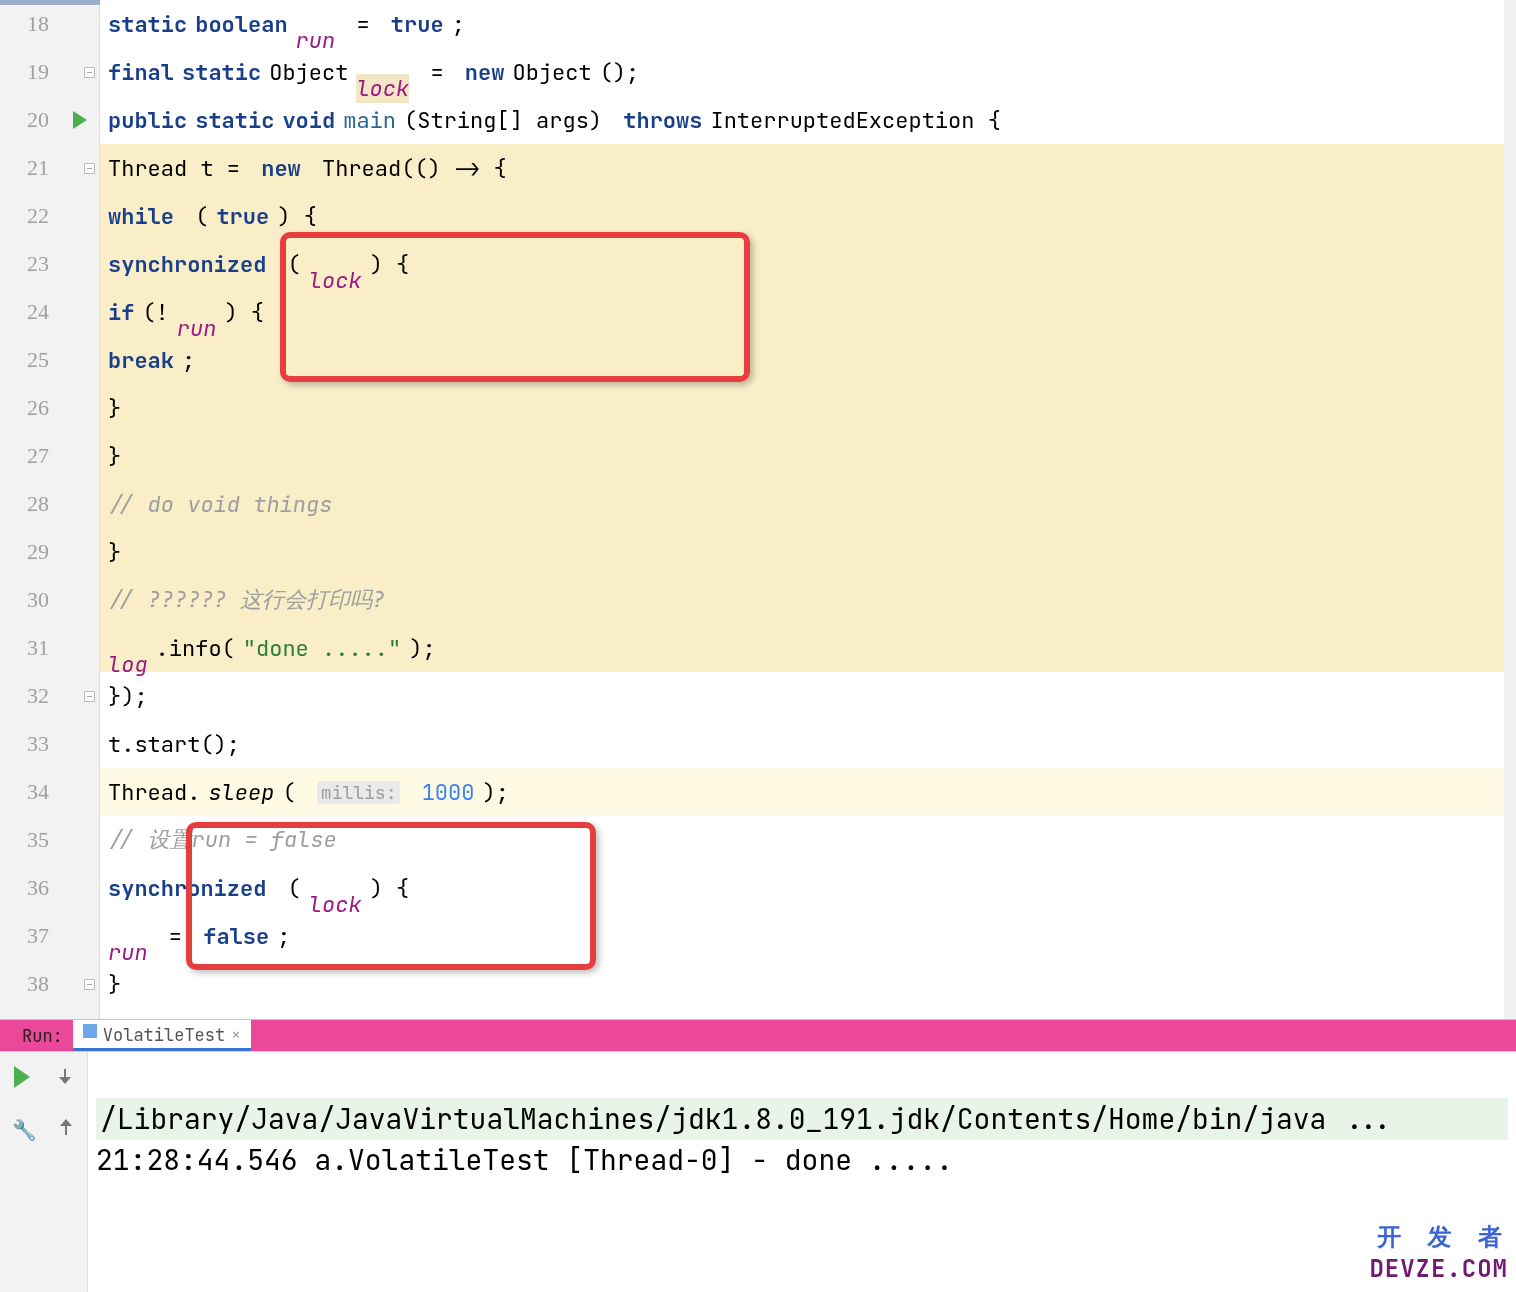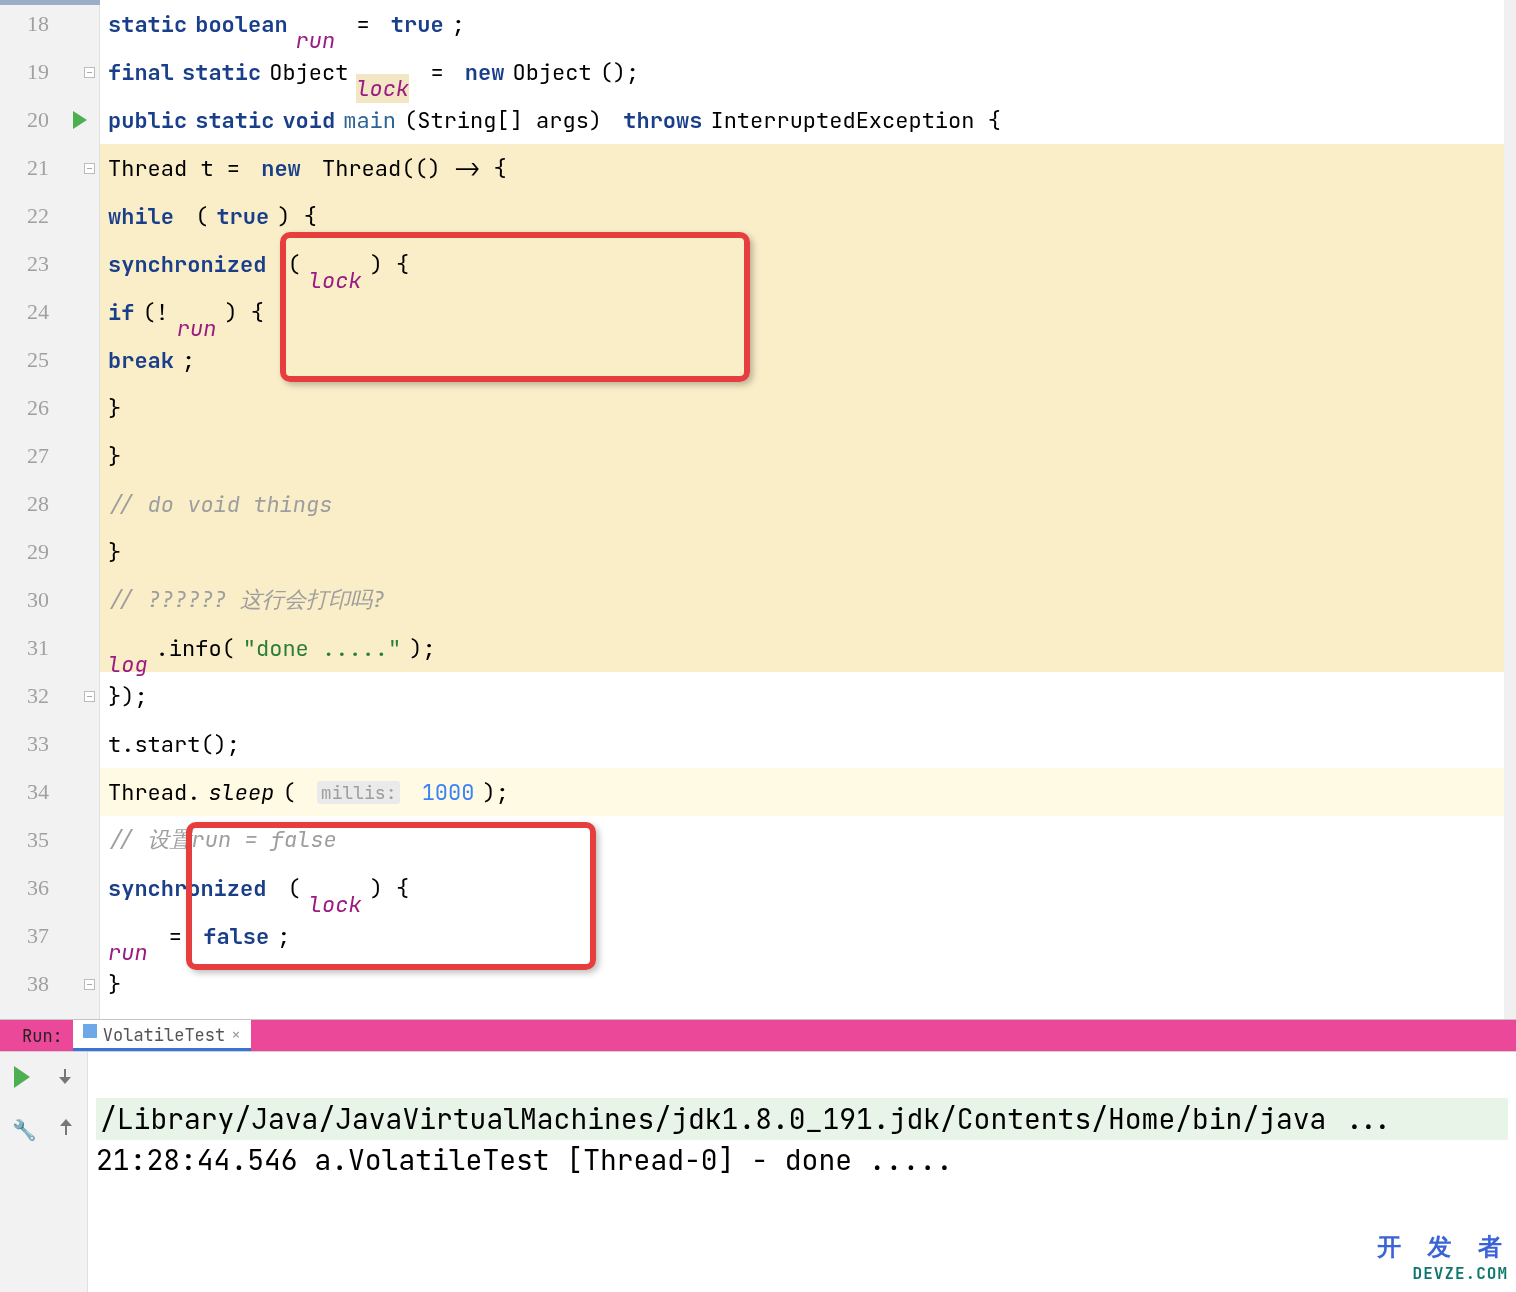--- a/index.html
+++ b/index.html
@@ -183,21 +183,21 @@
     align-items: flex-end;
     pointer-events: none;
   }
   .watermark .cn {
     font-size: 24px; color: #3a63d6; font-weight: 700;
     text-shadow: 0 0 2px #fff, 0 0 2px #fff;
     letter-spacing: 6px;
     margin-top: 16px;
   }
   .watermark .en {
-    font-size: 16px; color: #0f766e; font-weight:700;
+    font-size: 24px; color: #701a75; font-weight:700;
     text-shadow: 0 0 2px #fff;
     letter-spacing: 1px;
   }
   .x-close { color:#999; font-size:16px; }
   .tab-icon { width:14px;height:14px; background:#6da8e8; }
   .v-scrollbar {
     position:absolute; right:0; top:0; width:12px; height:100%;
     background:#f0f0f0;
   }
   .top-progress {

